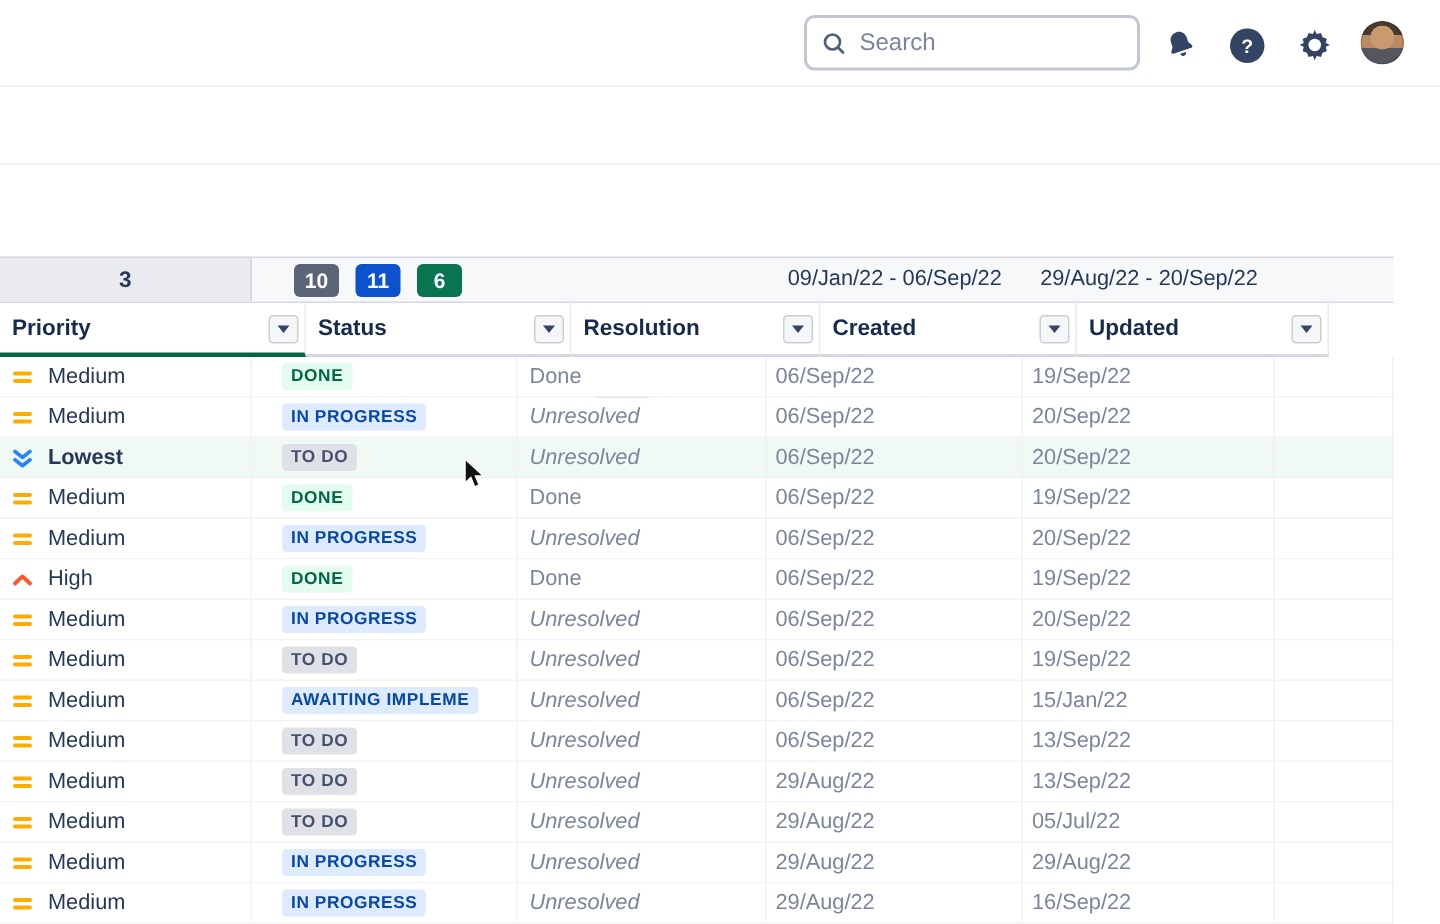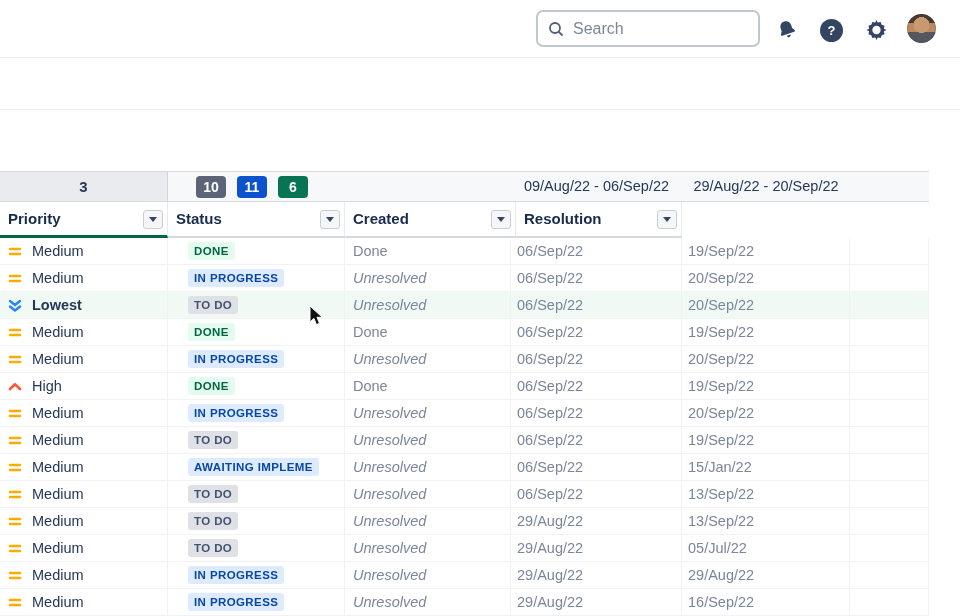--- a/index.html
+++ b/index.html
@@ -178,35 +178,38 @@
   <div class="abs tb-btn save">Save</div>
 </div>
 
 <div class="abs strip">
   <div class="abs strip-left">3</div>
   <div class="abs badges">
       <span class="badge" style="background: rgb(91, 101, 119);">10</span>
       <span class="badge" style="background: rgb(12, 82, 204);">11</span>
       <span class="badge" style="background: rgb(7, 116, 82);">6</span>
     </div>
-  <div class="abs range range1">09/Aug/22 - 06/Sep/22</div>
+  <div class="abs range range1">09/Jan/22 - 06/Sep/22</div>
   <div class="abs range range2">29/Aug/22 - 20/Sep/22</div>
 </div>
 
 <div class="abs thead">
-    <div class="th sorted" style="width: 168px;"><span>Priority</span><span class="th-dd">
+    <div class="th sorted" style="width: 204px;"><span>Priority</span><span class="th-dd">
         <i class="tri"></i>
       </span></div>
     <div class="th" style="width: 177px;"><span>Status</span><span class="th-dd">
         <i class="tri"></i>
       </span></div>
+    <div class="th" style="width: 166px;"><span>Resolution</span><span class="th-dd">
+        <i class="tri"></i>
+      </span></div>
     <div class="th" style="width: 171px;"><span>Created</span><span class="th-dd">
         <i class="tri"></i>
       </span></div>
-    <div class="th" style="width: 166px;"><span>Resolution</span><span class="th-dd">
+    <div class="th" style="width: 168px;"><span>Updated</span><span class="th-dd">
         <i class="tri"></i>
       </span></div>
   </div>
 <div class="abs tbody">
     <div class="tr">
       <div class="td c-pri" style="width: 168px;">
         <span class="pri-icon">
           <svg width="14" height="11" viewBox="0 0 14 11" fill="none">
             <path d="M2 3 H12 M2 8 H12" stroke="#FFAB00" stroke-width="2.6" stroke-linecap="round"></path>
           </svg>

